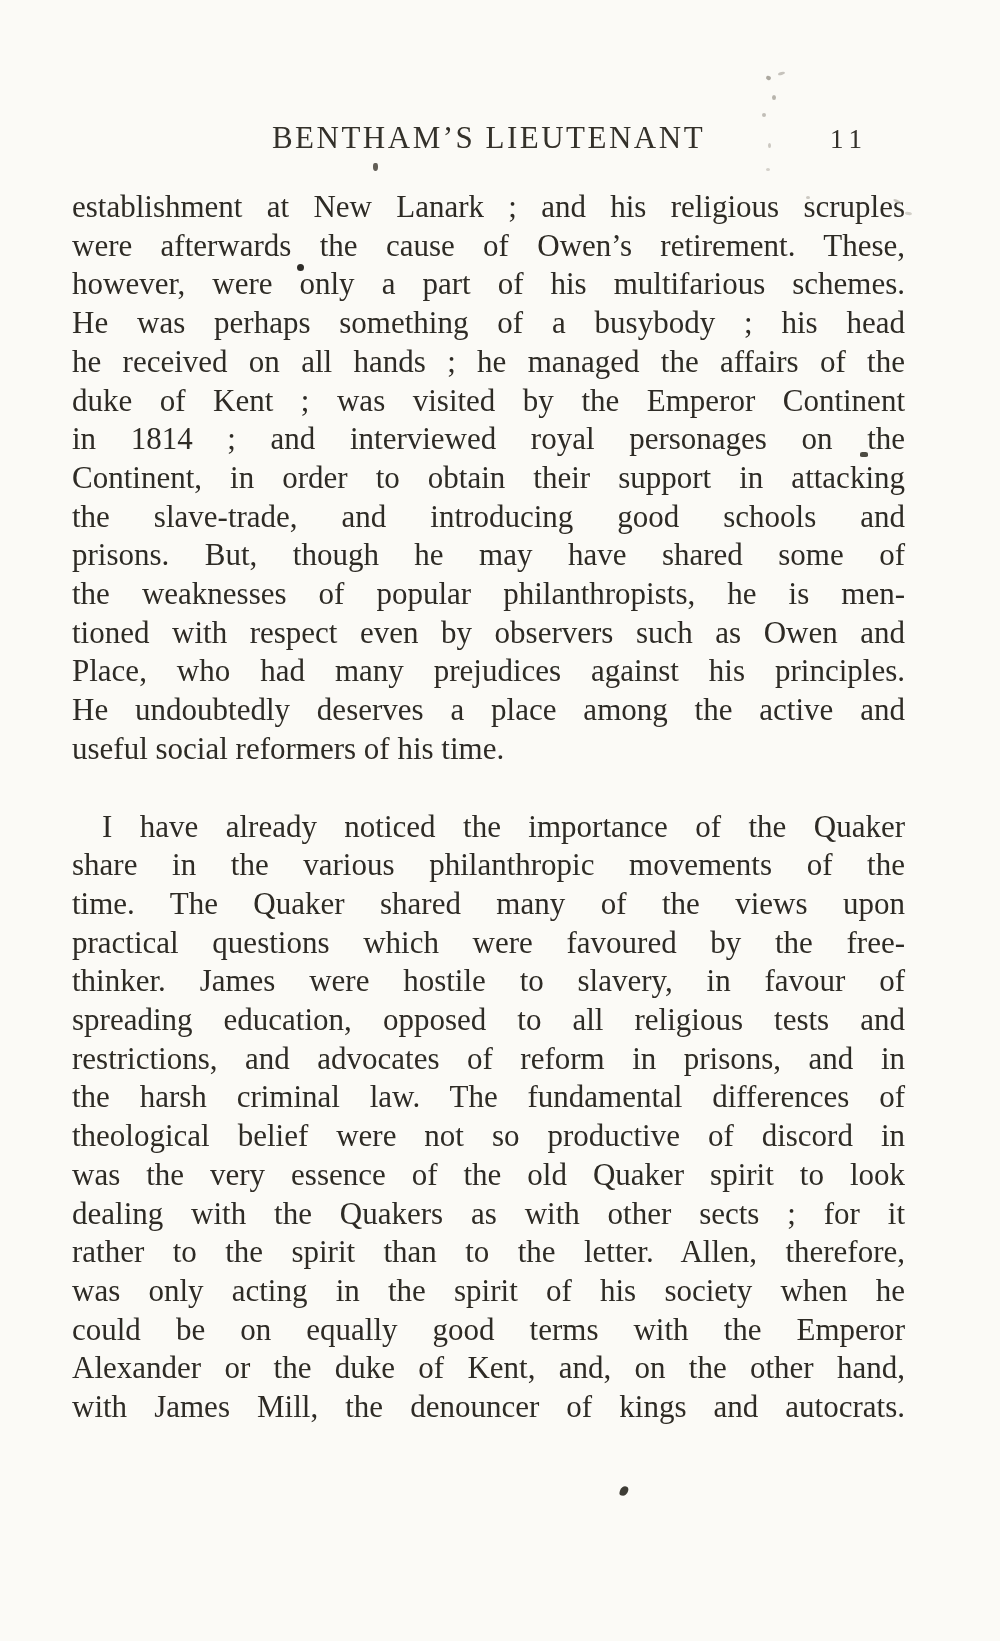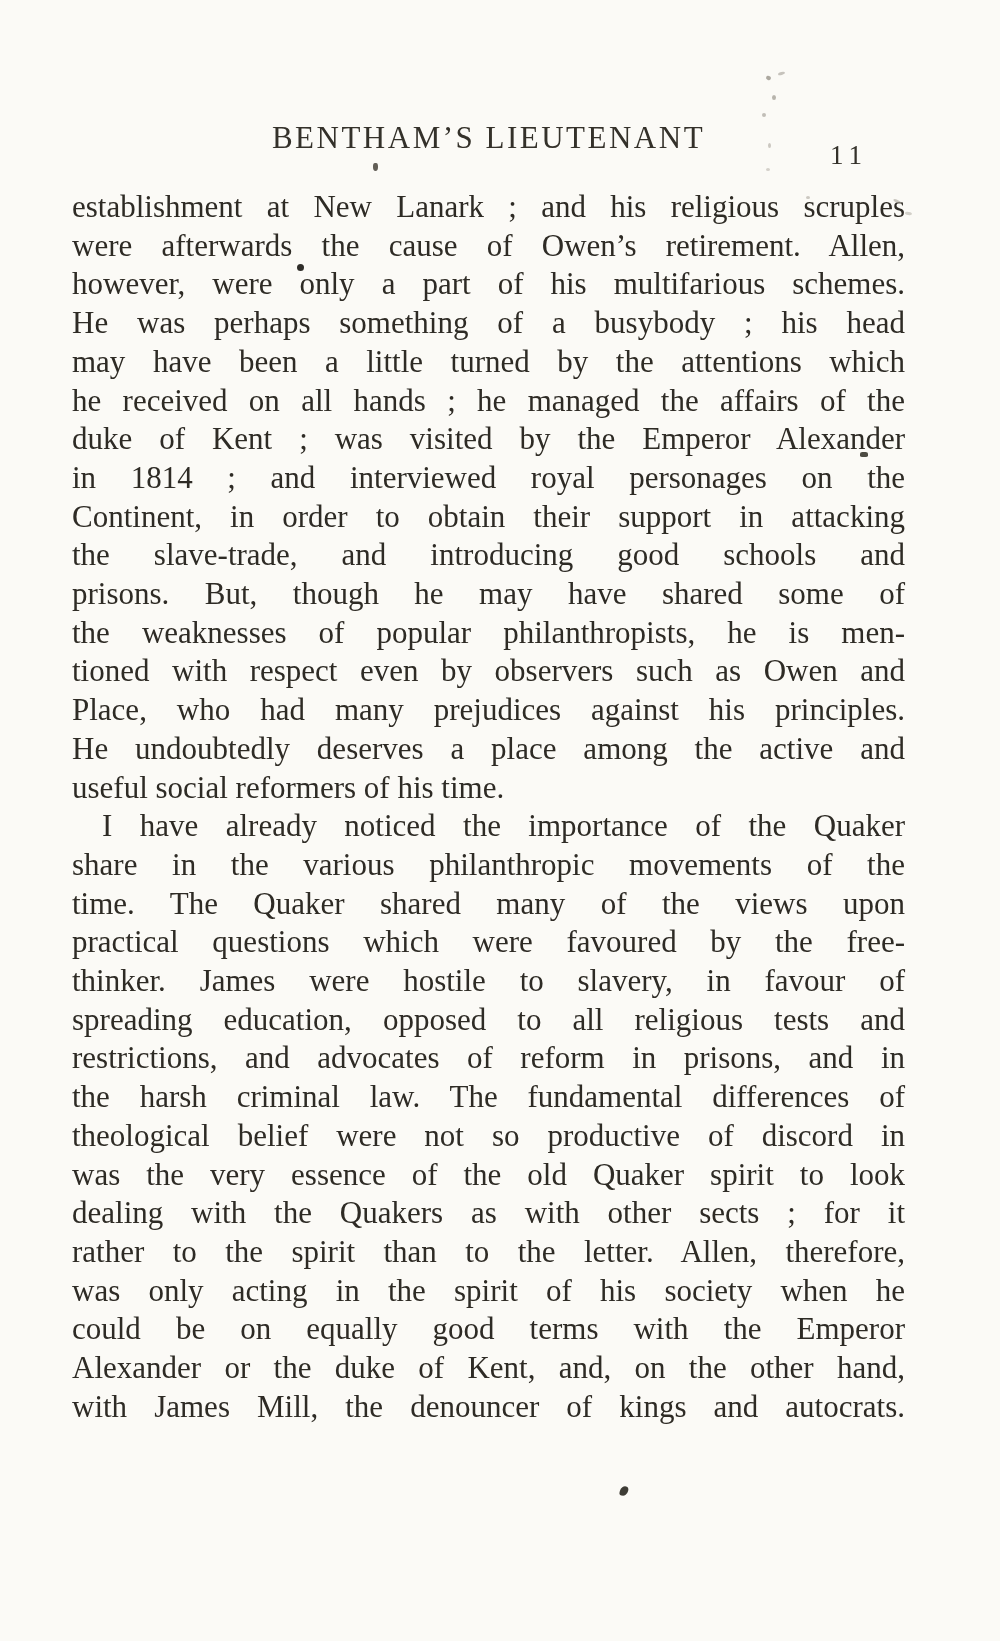--- a/index.html
+++ b/index.html
@@ -26,37 +26,37 @@
   }
   .running-title {
     text-align: center;
     font-size: 31px;
     letter-spacing: 2.5px;
     color: #34312a;
     white-space: nowrap;
   }
   .page-number {
     position: absolute;
-    top: 20px;
+    top: 4px;
     right: 37px;
     font-size: 27px;
     letter-spacing: 6px;
     color: #34312a;
   }
   .text-block {
     font-size: 31px;
   }
   .paragraph { margin: 0; }
   .line {
     line-height: 38.7px;
     text-align: justify;
     text-align-last: justify;
     white-space: normal;
   }
-  .line.indent { text-indent: 30px; }
+  .line.indent { text-indent: 30px; margin-top: 39px; }
   .line.lastline { text-align-last: left; }
 
   
   .speck {
     position: absolute;
     border-radius: 50%;
     pointer-events: none;
   }
   .sp1  { left: 766px; top: 76px;  width: 5px; height: 4px; background:#8a857b; opacity:.7; transform: rotate(20deg);}
   .sp1b { left: 778px; top: 72px;  width: 7px; height: 3px; background:#9b968c; opacity:.55; transform: rotate(-15deg);}
@@ -78,26 +78,25 @@
 <div class="page">
 
   <div class="running-header">
     <div class="running-title">BENTHAM’S LIEUTENANT</div>
     <div class="page-number">11</div>
   </div>
 
   <div class="text-block">
       <div class="paragraph">
         <div class="line">establishment at New Lanark ; and his religious scruples</div>
-        <div class="line">were afterwards the cause of Owen’s retirement.  Allen,</div>
+        <div class="line">were afterwards the cause of Owen’s retirement.  These,</div>
         <div class="line">however, were only a part of his multifarious schemes.</div>
         <div class="line">He was perhaps something of a busybody ; his head</div>
-        <div class="line">may have been a little turned by the attentions which</div>
         <div class="line">he received on all hands ; he managed the affairs of the</div>
-        <div class="line">duke of Kent ; was visited by the Emperor Alexander</div>
+        <div class="line">duke of Kent ; was visited by the Emperor Continent</div>
         <div class="line">in 1814 ; and interviewed royal personages on the</div>
         <div class="line">Continent, in order to obtain their support in attacking</div>
         <div class="line">the slave-trade, and introducing good schools and</div>
         <div class="line">prisons.  But, though he may have shared some of</div>
         <div class="line">the weaknesses of popular philanthropists, he is men-</div>
         <div class="line">tioned with respect even by observers such as Owen and</div>
         <div class="line">Place, who had many prejudices against his principles.</div>
         <div class="line">He undoubtedly deserves a place among the active and</div>
         <div class="line lastline">useful social reformers of his time.</div>
       </div>

